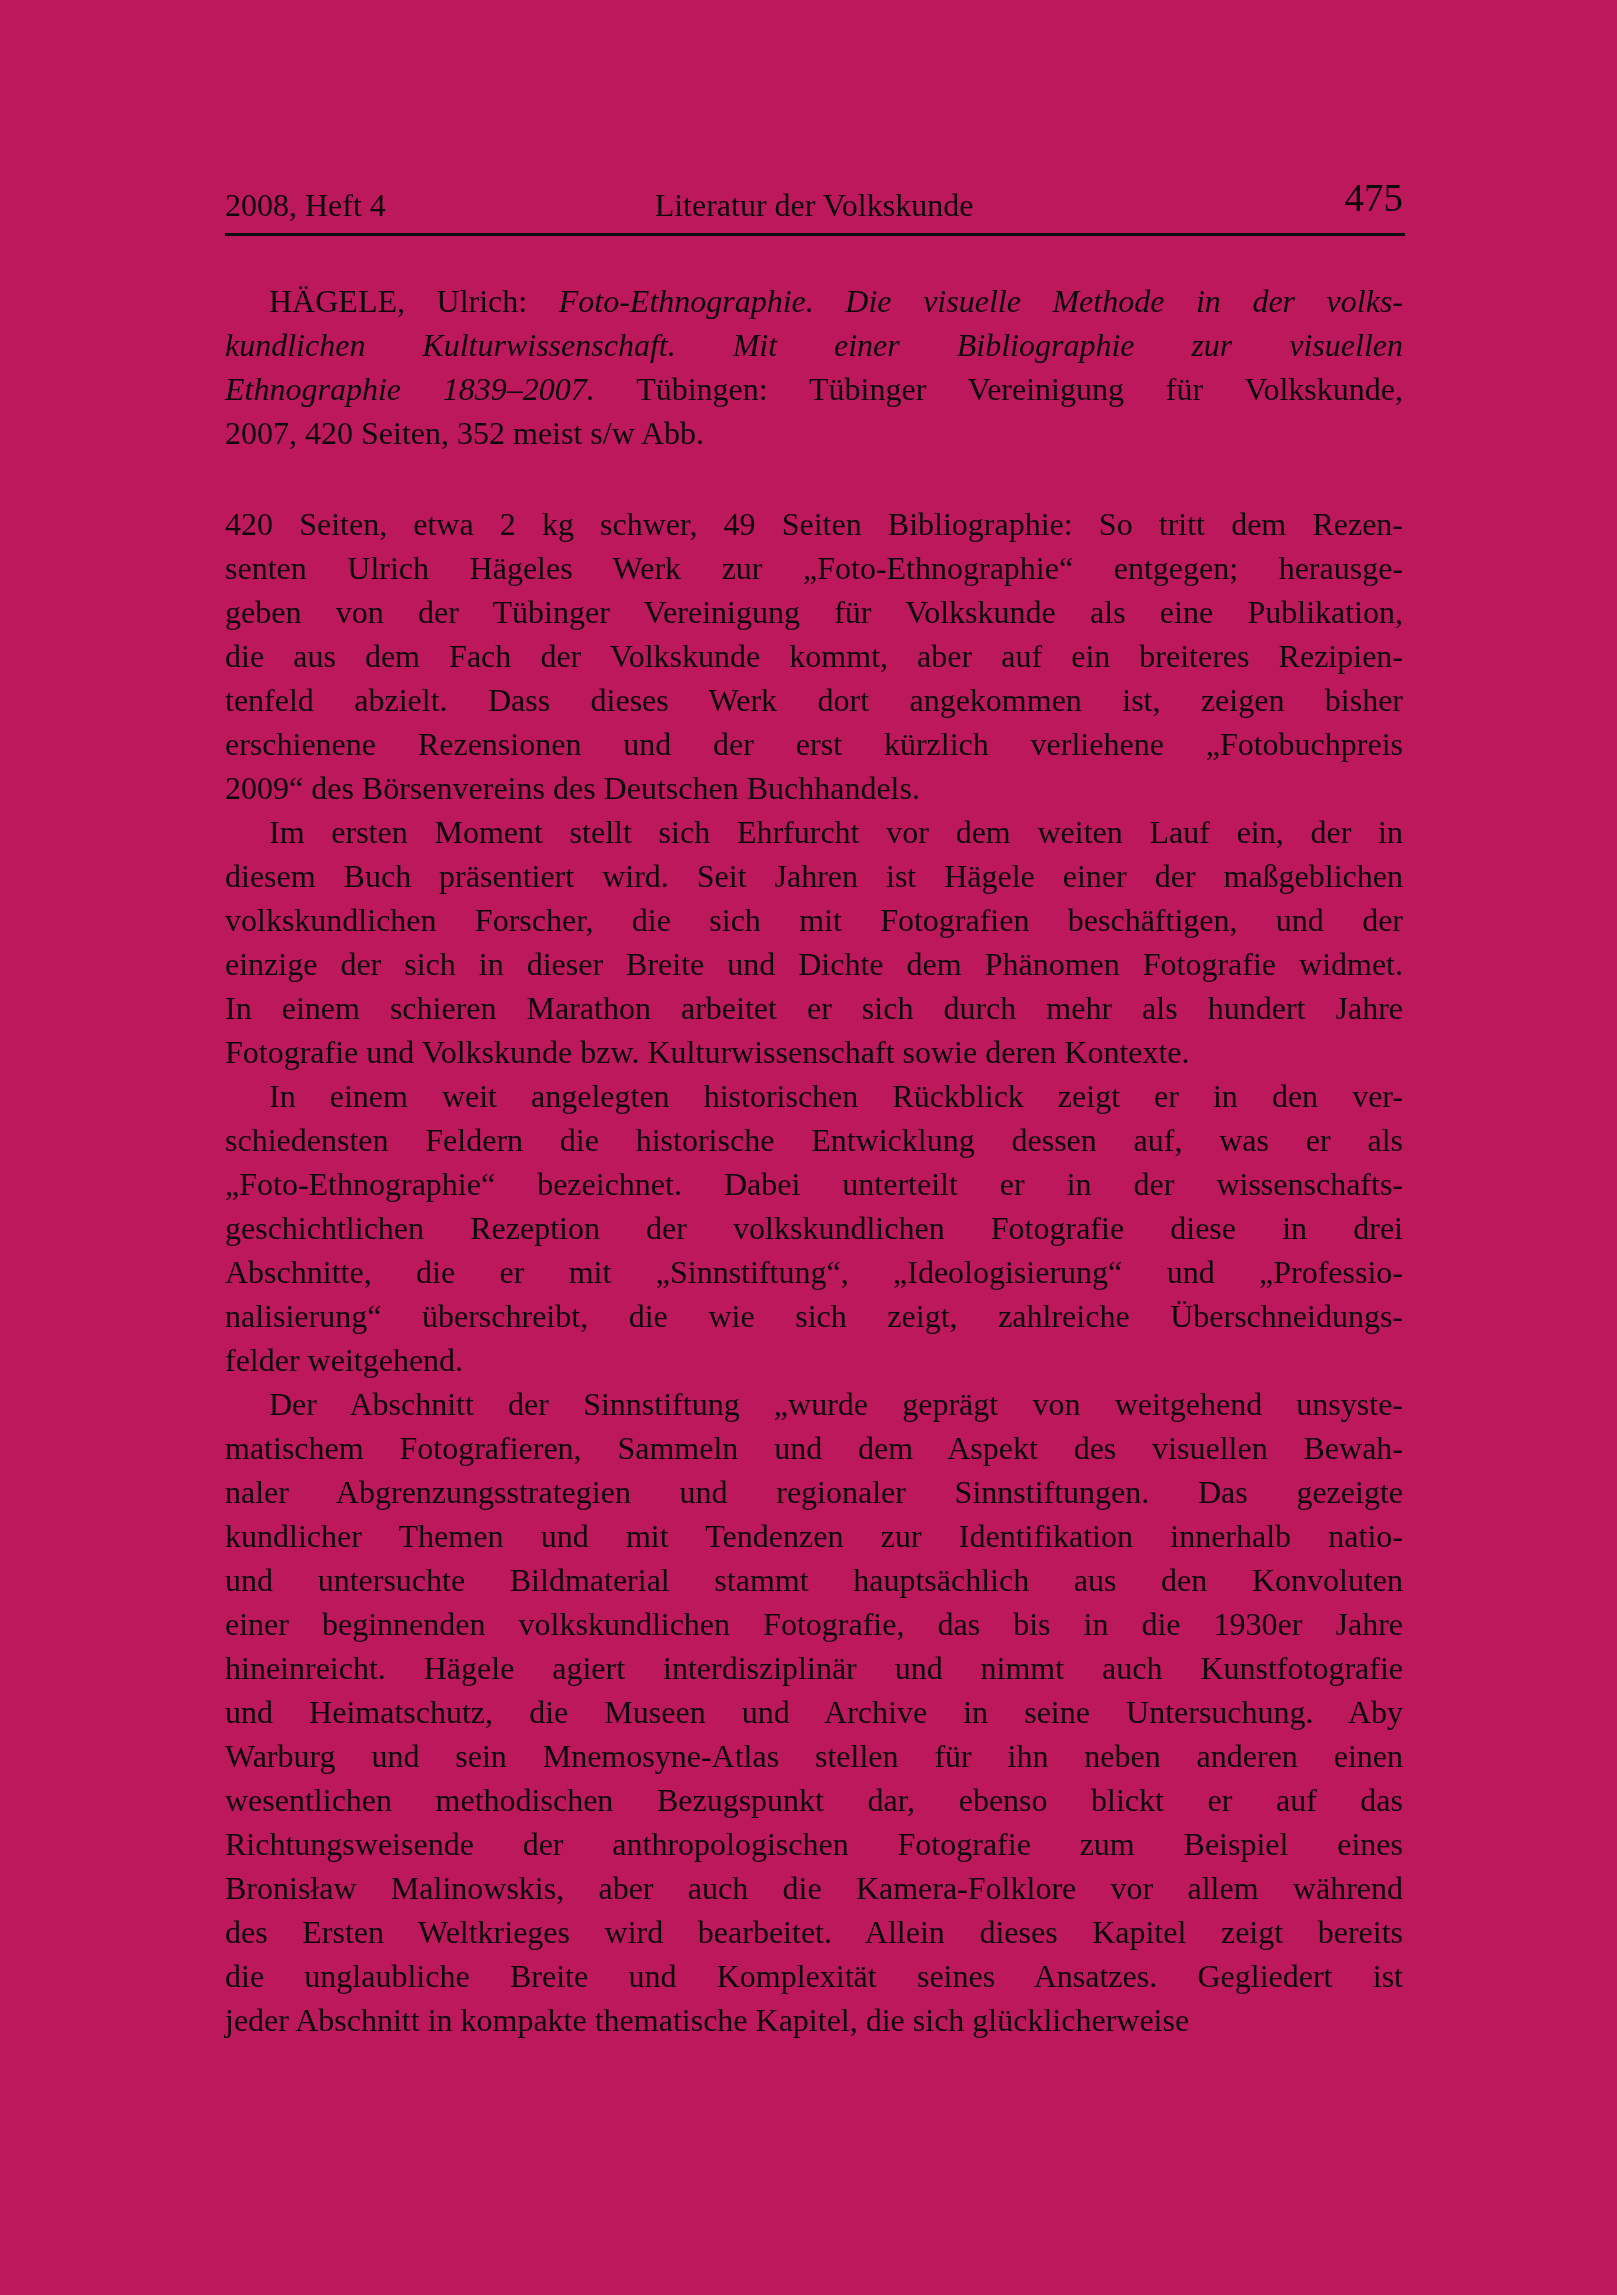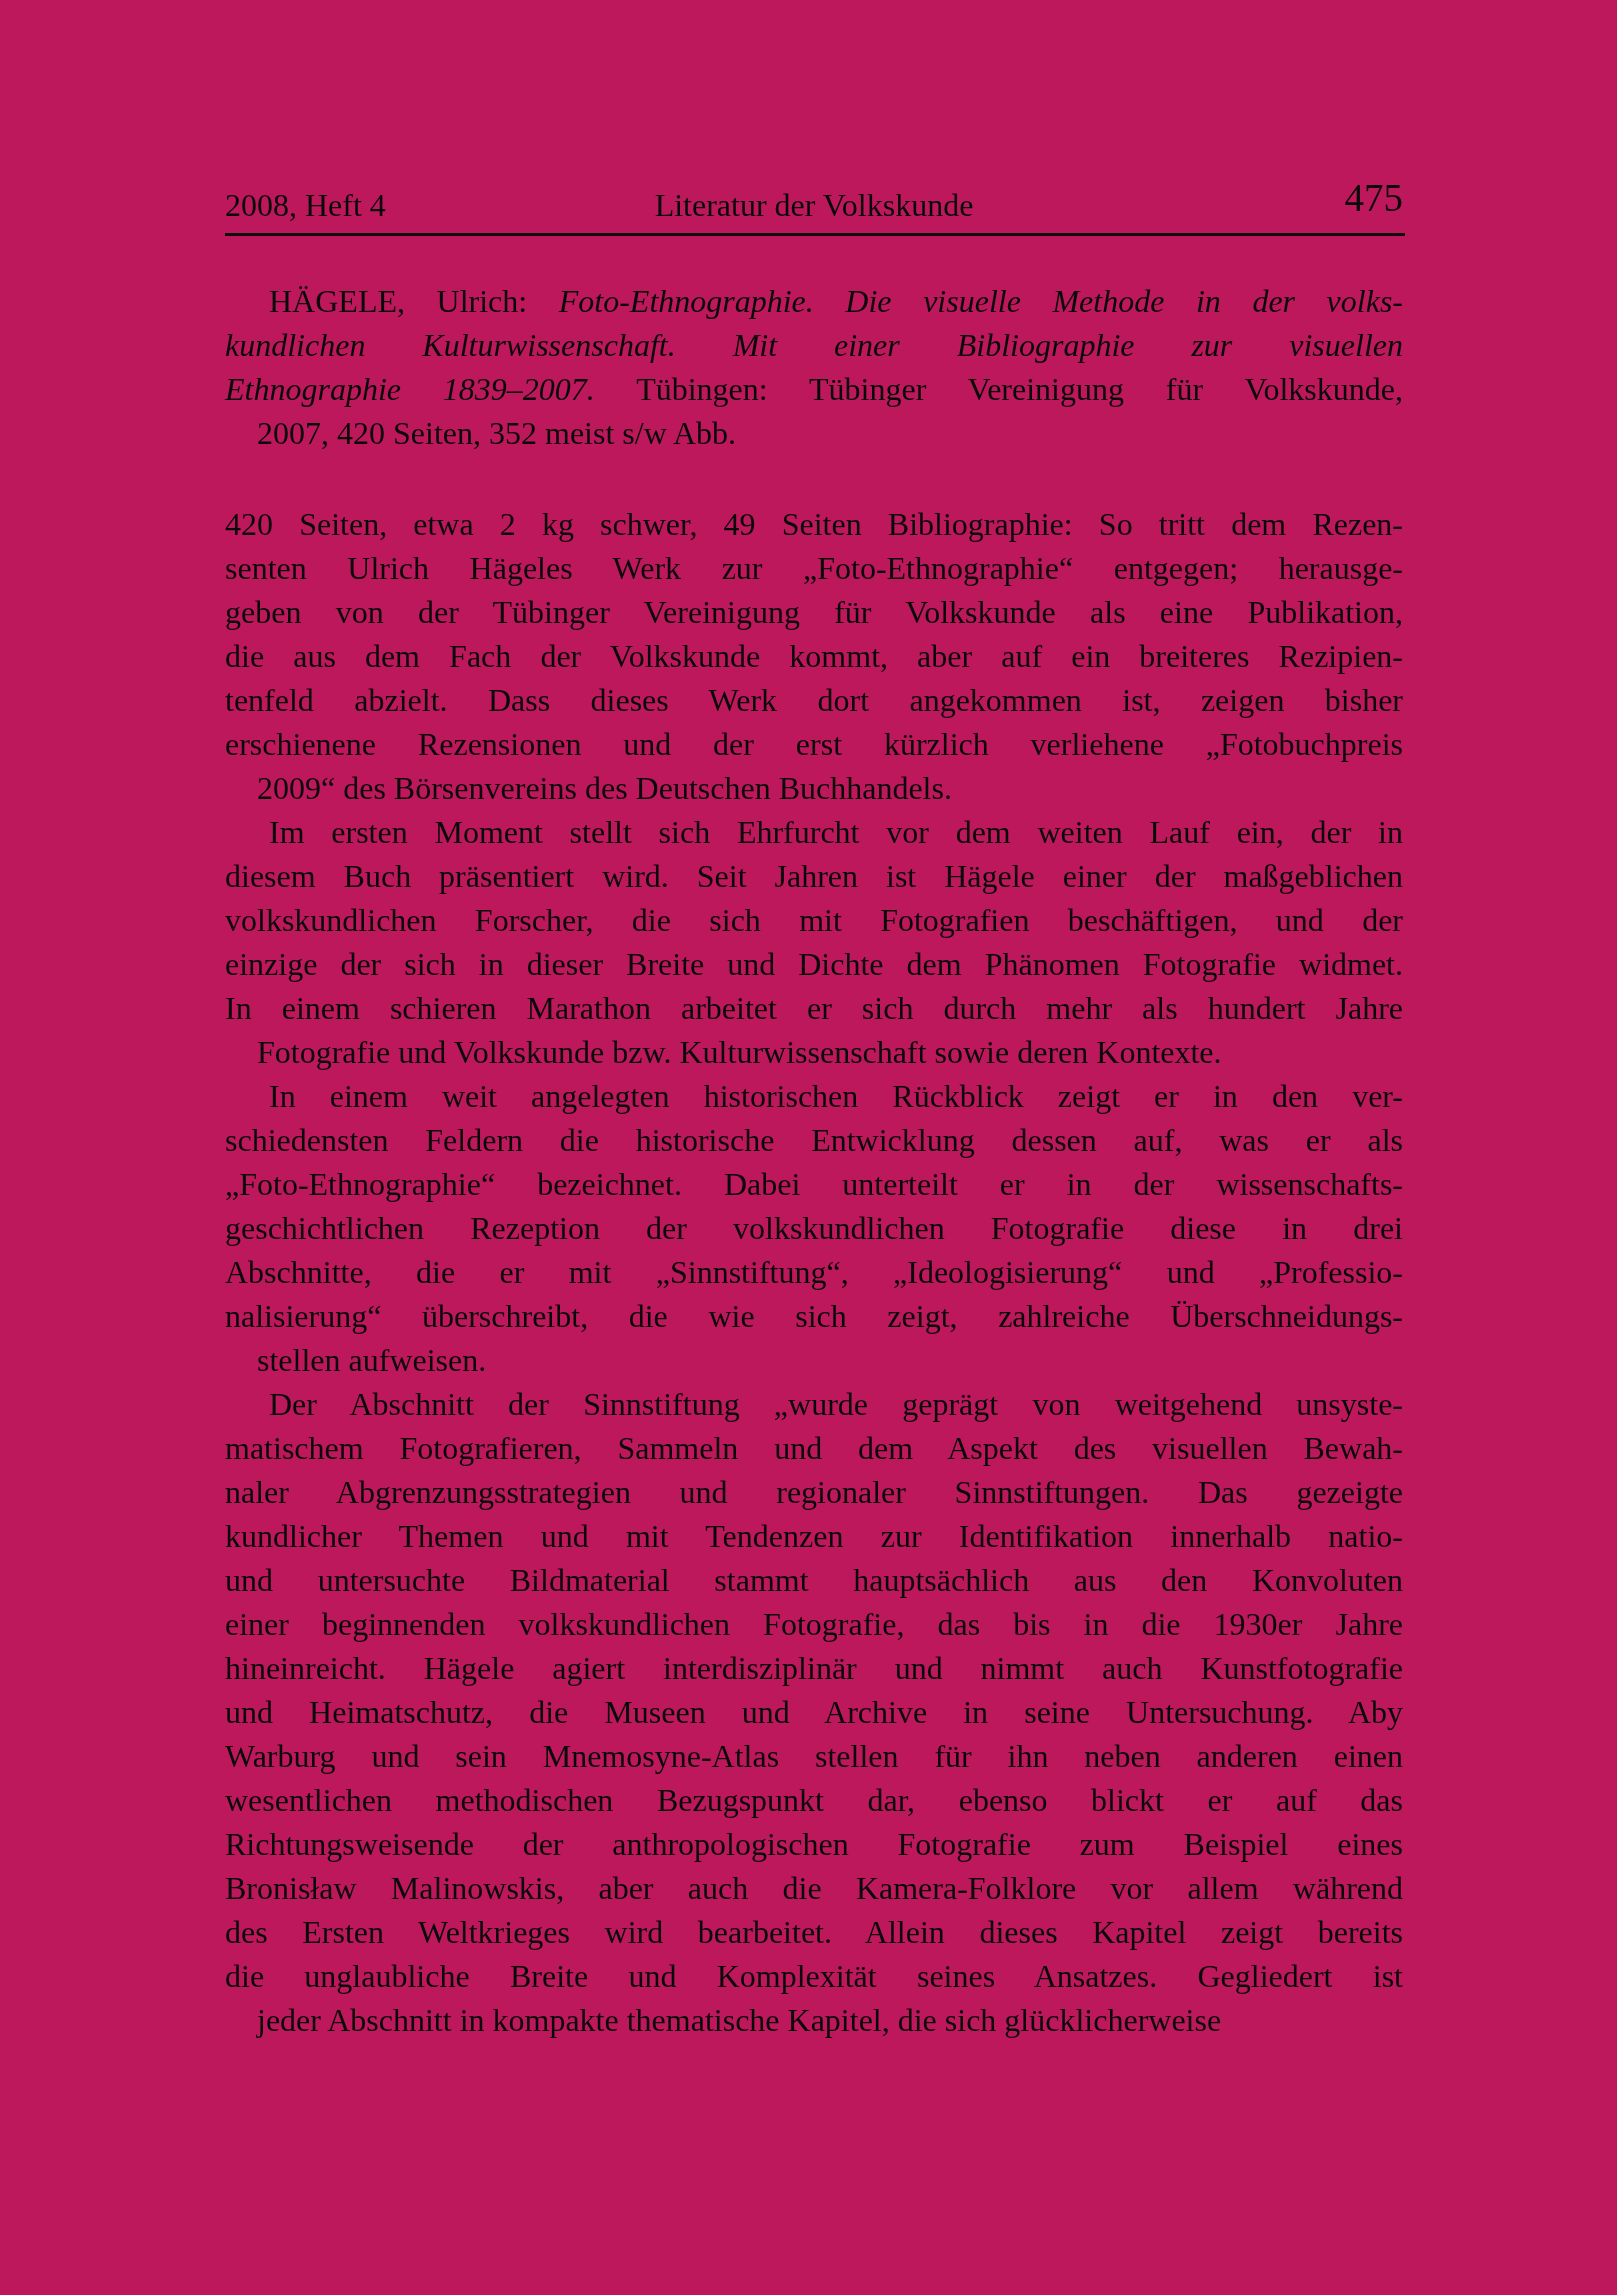--- a/index.html
+++ b/index.html
@@ -70,21 +70,21 @@
   .para.indented .line:first-child { text-indent: 44px; }
   .line {
     line-height: 44px;
     height: 44px;
     text-align: justify;
     text-align-last: justify;
     text-justify: inter-word;
     white-space: normal;
     overflow: visible;
   }
-  .line.last { text-align-last: left; margin-left: 32px; }
+  .line.last { text-align-last: left; }
   .seg { }
   .it { font-style: italic; }
 </style>
 </head>
 <body>
 
 <div class="page">
 
   <div class="issue-label">2008, Heft 4</div>
 
@@ -121,21 +121,21 @@
         <div class="line"><span class="seg">In einem schieren Marathon arbeitet er sich durch mehr als hundert Jahre</span></div>
         <div class="line last"><span class="seg">Fotografie und Volkskunde bzw. Kulturwissenschaft sowie deren Kontexte.</span></div>
       </div>
       <div class="para indented">
         <div class="line"><span class="seg">In einem weit angelegten historischen Rückblick zeigt er in den ver-</span></div>
         <div class="line"><span class="seg">schiedensten Feldern die historische Entwicklung dessen auf, was er als</span></div>
         <div class="line"><span class="seg">„Foto-Ethnographie“ bezeichnet. Dabei unterteilt er in der wissenschafts-</span></div>
         <div class="line"><span class="seg">geschichtlichen Rezeption der volkskundlichen Fotografie diese in drei</span></div>
         <div class="line"><span class="seg">Abschnitte, die er mit „Sinnstiftung“, „Ideologisierung“ und „Professio-</span></div>
         <div class="line"><span class="seg">nalisierung“ überschreibt, die wie sich zeigt, zahlreiche Überschneidungs-</span></div>
-        <div class="line last"><span class="seg">stellen aufweisen.</span></div>
+        <div class="line last"><span class="seg">felder weitgehend.</span></div>
       </div>
       <div class="para indented">
         <div class="line"><span class="seg">Der Abschnitt der Sinnstiftung „wurde geprägt von weitgehend unsyste-</span></div>
         <div class="line"><span class="seg">matischem Fotografieren, Sammeln und dem Aspekt des visuellen Bewah-</span></div>
         <div class="line"><span class="seg">naler Abgrenzungsstrategien und regionaler Sinnstiftungen. Das gezeigte</span></div>
         <div class="line"><span class="seg">kundlicher Themen und mit Tendenzen zur Identifikation innerhalb natio-</span></div>
         <div class="line"><span class="seg">und untersuchte Bildmaterial stammt hauptsächlich aus den Konvoluten</span></div>
         <div class="line"><span class="seg">einer beginnenden volkskundlichen Fotografie, das bis in die 1930er Jahre</span></div>
         <div class="line"><span class="seg">hineinreicht. Hägele agiert interdisziplinär und nimmt auch Kunstfotografie</span></div>
         <div class="line"><span class="seg">und Heimatschutz, die Museen und Archive in seine Untersuchung. Aby</span></div>

